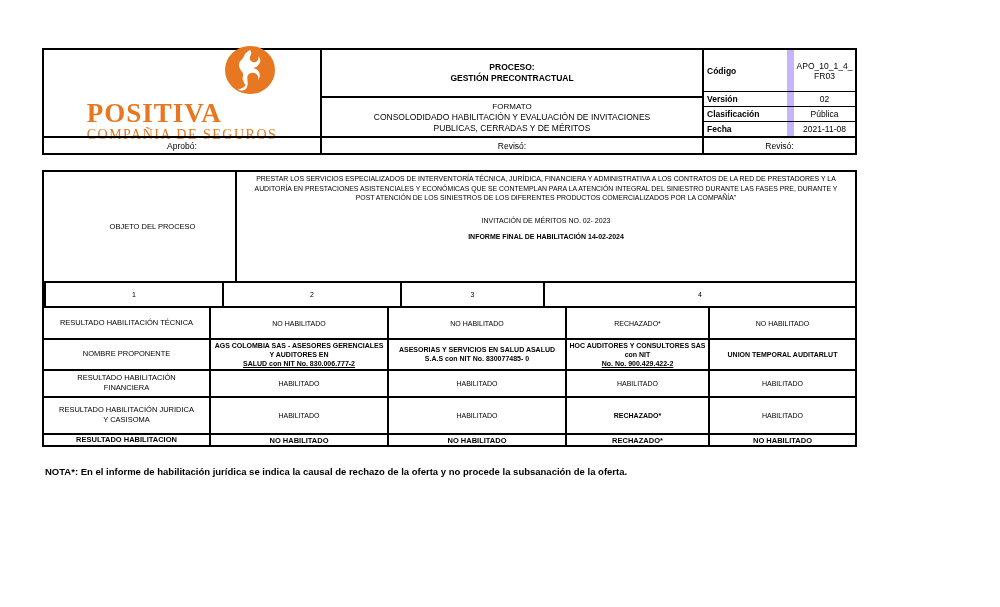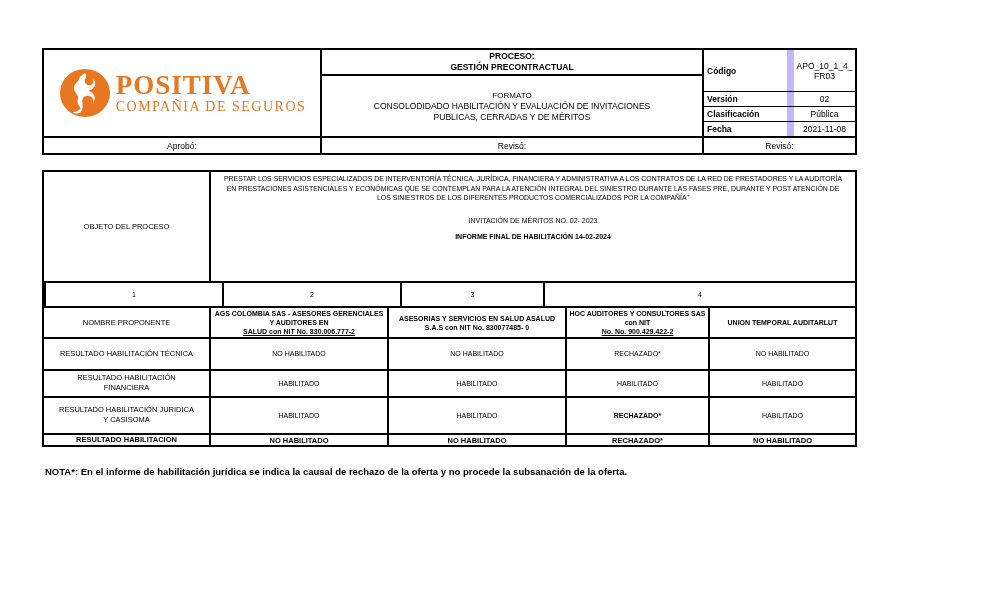--- a/index.html
+++ b/index.html
@@ -5,49 +5,49 @@
   * { margin:0; padding:0; box-sizing:border-box; }
   html,body { width:1000px; height:607px; background:#ffffff; overflow:hidden; }
   body { position:relative; font-family:"Liberation Sans", sans-serif; color:#000; }
 
   
   .header-table { position:absolute; left:42px; top:48px; width:815px; height:107px;
     border:2px solid #000; display:flex; flex-direction:column; background:#fff; }
   .ht-top { flex:1; display:flex; min-height:0; }
   .ht-logo { width:276px; display:flex; align-items:center; justify-content:center; }
   .ht-mid { width:382px; border-left:2px solid #000; display:flex; flex-direction:column; text-align:center; }
-  .ht-proceso { height:24px; display:flex; flex-direction:column; justify-content:center; font-weight:bold; font-size:8.5px; line-height:11px; }
+  .ht-proceso { height:46px; display:flex; flex-direction:column; justify-content:center; font-weight:bold; font-size:8.5px; line-height:11px; }
   .ht-formato { flex:1; border-top:2px solid #000; display:flex; flex-direction:column; justify-content:center; font-size:8px; line-height:11px; }
   .ht-formato .fmt-title { font-weight:normal; font-size:8.5px; }
   .ht-right { flex:1; border-left:2px solid #000; display:flex; flex-direction:column; }
   .meta-row { display:flex; border-top:1px solid #000; flex:1; }
   .meta-row.first { border-top:none; height:41px; flex:none; }
   .meta-label { width:83px; font-weight:bold; font-size:8.5px; display:flex; align-items:center; padding-left:3px; }
   .meta-value { flex:1; border-left:7px solid #c4b5fd; font-size:8.5px; display:flex; align-items:center; justify-content:center; text-align:center; word-break:break-all; line-height:10px; padding:0 1px; }
   .ht-bottom { height:17px; border-top:2px solid #000; display:flex; font-size:8.5px; }
   .ht-bottom > div { display:flex; align-items:center; justify-content:center; }
   .hb-a { width:276px; }
   .hb-b { width:382px; border-left:2px solid #000; }
   .hb-c { flex:1; border-left:2px solid #000; }
 
   
-  .logo { display:flex; align-items:center; gap:4px; }
+  .logo { display:flex; align-items:flex-end; gap:4px;flex-direction:column; }
   .logo-text { display:flex; flex-direction:column; }
   .logo-name { font-family:"Liberation Serif", serif; font-weight:bold; font-size:27px; line-height:26px; color:#E87722; letter-spacing:1px; }
   .logo-sub { font-family:"Liberation Serif", serif; font-size:14px; color:#E87722; letter-spacing:1.5px; margin-top:1px; }
 
   
   .main-table { position:absolute; left:42px; top:170px; width:815px; height:277px;
     border:2px solid #000; display:flex; flex-direction:column; background:#fff; }
   .mt-row { display:flex; border-top:2px solid #000; }
   .mt-row.first { border-top:none; }
   .mt-label { width:165px; display:flex; align-items:center; justify-content:center; text-align:center; font-size:7.5px; line-height:10px; padding:0 14px; }
   .mt-cell { border-left:2px solid #000; display:flex; flex-direction:column; align-items:center; justify-content:center; text-align:center; font-size:7px; line-height:9px; overflow:hidden; }
   .c1,.c2 { width:178px; } .c3 { width:143px; } .c4 { flex:1; }
-  .row-objeto { height:114px; }
+  .row-objeto { height:114px;margin-left:26px; }
   .row-prop { height:26px; font-size:8px; }
   .row-nombre { height:32px; }
   .row-nombre .mt-cell { font-weight:bold; padding:0 2px; justify-content:center; }
   .row-tec { height:33px; }
   .row-fin { height:28px; }
   .row-jur { height:39px; }
   .row-res { flex:1; }
   .row-res .mt-label, .row-res .mt-cell { font-weight:bold; font-size:7.5px; }
   .bold { font-weight:bold; }
   .u { text-decoration:underline; }
@@ -130,46 +130,46 @@
     </div>
   </div>
 
   <div class="mt-row row-prop">
     <div class="mt-cell c1">1</div>
     <div class="mt-cell c2">2</div>
     <div class="mt-cell c3">3</div>
     <div class="mt-cell c4">4</div>
   </div>
 
+  <div class="mt-row row-tec">
+    <div class="mt-label">RESULTADO HABILITACIÓN TÉCNICA</div>
+    <div class="mt-cell c1">NO HABILITADO</div>
+    <div class="mt-cell c2">NO HABILITADO</div>
+    <div class="mt-cell c3">RECHAZADO*</div>
+    <div class="mt-cell c4">NO HABILITADO</div>
+  </div>
+
   <div class="mt-row row-nombre">
     <div class="mt-label">NOMBRE PROPONENTE</div>
     <div class="mt-cell c1">
       <span>AGS COLOMBIA SAS - ASESORES GERENCIALES Y AUDITORES EN</span>
       <span class="u">SALUD con  NIT No. 830.006.777-2</span>
     </div>
     <div class="mt-cell c2">
       <span>ASESORIAS Y SERVICIOS EN SALUD ASALUD S.A.S con NIT No. 830077485- 0</span>
       <span class="u"></span>
     </div>
     <div class="mt-cell c3">
       <span>HOC AUDITORES Y CONSULTORES SAS con NIT</span>
       <span class="u">No. No. 900.429.422-2</span>
     </div>
     <div class="mt-cell c4">
       <span>UNION TEMPORAL AUDITARLUT</span>
       <span class="u"></span>
     </div>
-  </div>
-
-  <div class="mt-row row-tec">
-    <div class="mt-label">RESULTADO HABILITACIÓN TÉCNICA</div>
-    <div class="mt-cell c1">NO HABILITADO</div>
-    <div class="mt-cell c2">NO HABILITADO</div>
-    <div class="mt-cell c3">RECHAZADO*</div>
-    <div class="mt-cell c4">NO HABILITADO</div>
   </div>
 
   <div class="mt-row row-fin">
     <div class="mt-label">RESULTADO HABILITACIÓN FINANCIERA</div>
     <div class="mt-cell c1">HABILITADO</div>
     <div class="mt-cell c2">HABILITADO</div>
     <div class="mt-cell c3">HABILITADO</div>
     <div class="mt-cell c4">HABILITADO</div>
   </div>
 

